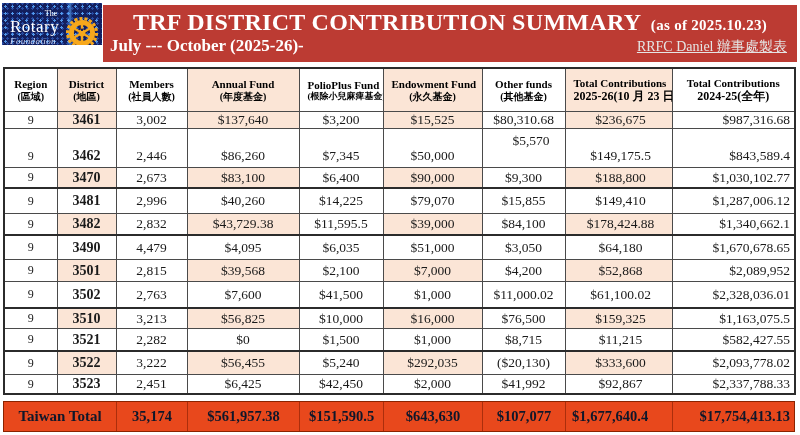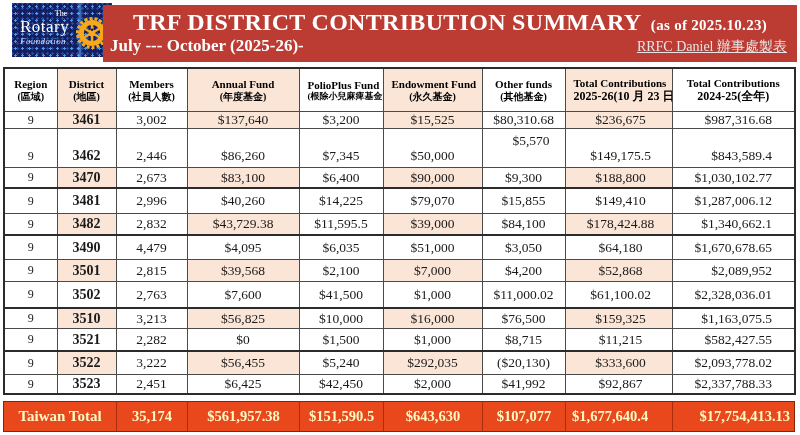--- a/index.html
+++ b/index.html
@@ -3,21 +3,21 @@
 <meta charset="utf-8">
 <style>
   html,body{margin:0;padding:0;}
   body{
     width:800px;height:435px;position:relative;overflow:hidden;
     background:#ffffff;
     font-family:"Liberation Serif","DejaVu Serif",serif;
   }
   
   .logo{
-    position:absolute;left:12px;top:3px;width:100px;height:54px;
+    position:absolute;left:2px;top:3px;width:100px;height:42px;
     background:#131f5e;overflow:hidden;
     background-image:
       radial-gradient(circle, rgba(90,170,255,.85) 1px, rgba(0,0,0,0) 1.4px),
       radial-gradient(circle, rgba(60,120,230,.5) 1px, rgba(0,0,0,0) 1.3px),
       linear-gradient(90deg, rgba(70,140,255,.0) 48%, rgba(90,170,255,.55) 49%, rgba(90,170,255,.55) 51%, rgba(70,140,255,.0) 52%);
     background-size:7px 7px, 5px 5px, 100px 59px;
     background-position:0 0, 3px 3px, 18px 0;
   }
   .logo-text{position:absolute;left:8px;top:7px;color:#fff;line-height:1;}
   .logo-the{font-size:8px;text-align:right;margin-right:2px;}
@@ -53,31 +53,31 @@
   }
   thead tr{height:33px;}
   th{font-size:11px;font-weight:bold;line-height:1.15;background:#fff;vertical-align:middle;padding:8px;}
   th .h2{font-size:12px;font-weight:bold;}
   th.th-polio .h2{font-size:9px;}
   th.th-endowment .h2, th.th-other .h2, th.th-region .h2, th.th-district .h2, th.th-members .h2, th.th-annual .h2{font-size:10px;}
   td{font-size:13.5px;text-align:center;vertical-align:middle;color:#1a1a1a;}
   td.col-region{font-size:12px;}
   td.col-district{font-weight:bold;font-size:14px;}
   td.col-total2526{text-align:center;padding-left:6px;}
-  td.col-total2425{text-align:right;padding-right:22px;}
+  td.col-total2425{text-align:right;padding-right:4px;}
   .shaded{background:#fbe5d6;}
   tr.group-end td{border-bottom:2px solid #2b2b2b;}
   tr.row-tall td{vertical-align:bottom;padding-bottom:3px;}
   tr.row-tall td.col-other{vertical-align:middle;padding-bottom:14px;padding-left:17px;}
 
   
   .total-bar{
     margin-top:6px;width:790px;height:29px;
     display:grid;grid-template-columns:112px 71px 112px 84px 99px 83px 107px 122px;
-    color:#fef9c3;font-weight:bold;border:1px solid #8a2300;
+    color:#0f172a;font-weight:bold;border:1px solid #8a2300;
   }
   .total-bar .cell{
     display:flex;align-items:center;justify-content:center;
     font-size:14.5px;border-left:1px solid rgba(120,25,0,.55);
     overflow:hidden;white-space:nowrap;
   }
   .total-bar .cell:first-child{border-left:none;font-size:15px;}
   .total-bar .tb-total2526{justify-content:flex-start;padding-left:6px;}
   .total-bar .tb-total2425{justify-content:flex-end;padding-right:4px;}
 </style>

